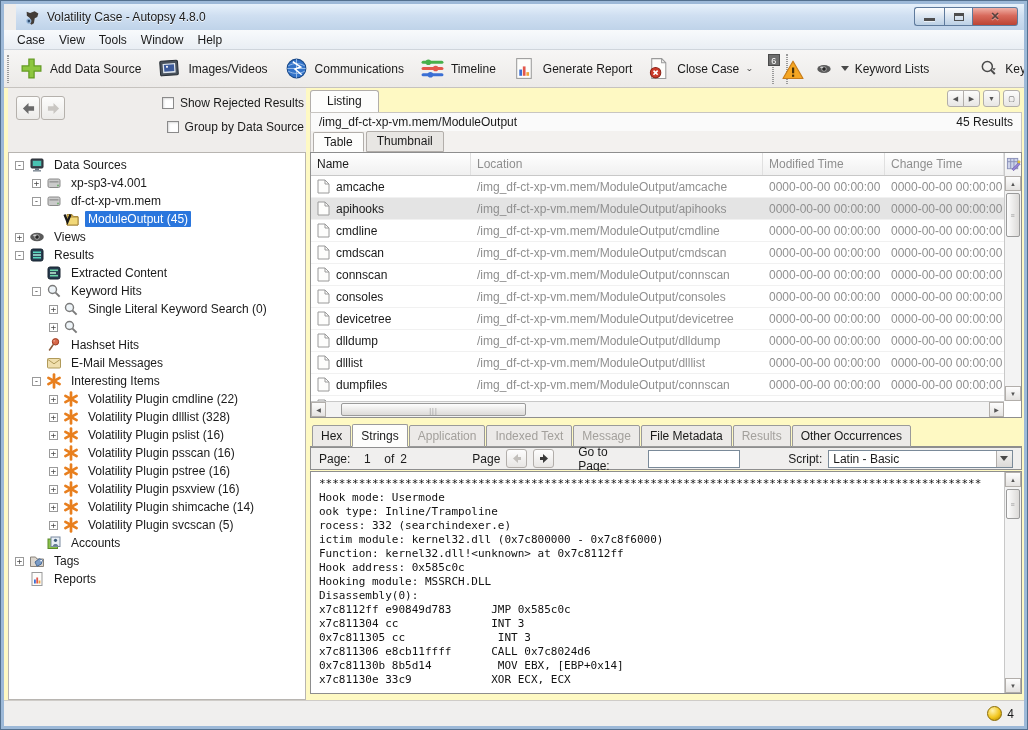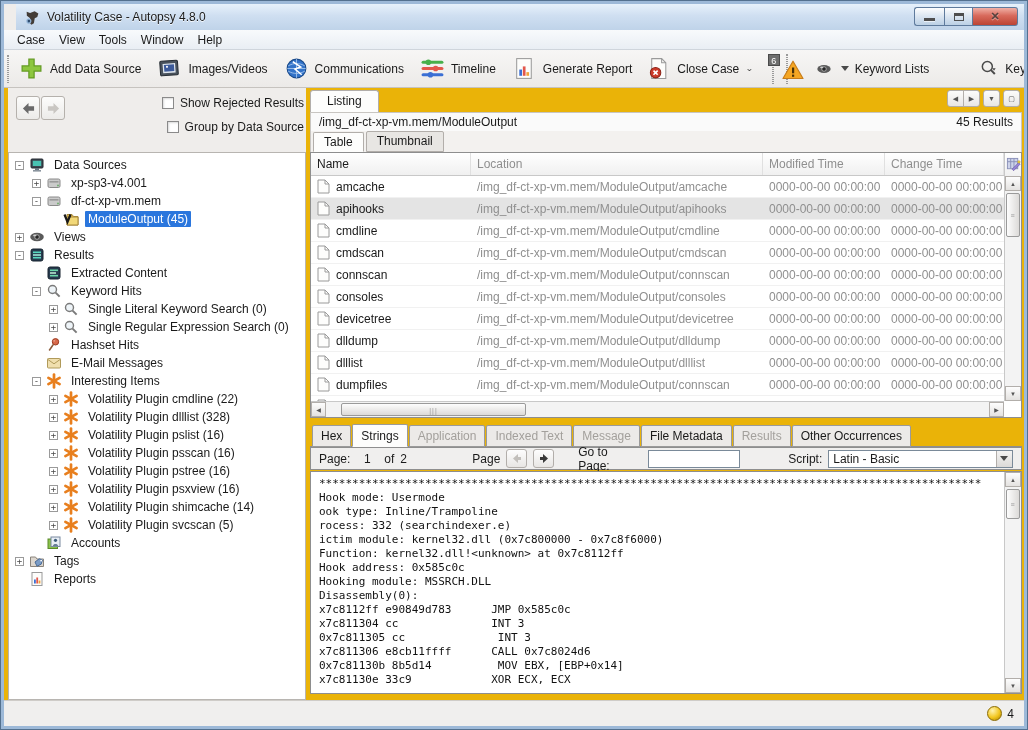--- a/index.html
+++ b/index.html
@@ -30,21 +30,21 @@
   .tbtn svg { width:25px; height:25px; }
   .dotsep { align-self:center; height:30px; width:5px; border-left:1px dotted #9a9a9a; border-right:1px dotted #9a9a9a; margin:0 6px; }
   .sep { width:1px; height:28px; background:#c3c0bc; margin:0 10px; }
   .warnwrap { position:relative; width:34px; height:30px; }
   .warnwrap svg { width:26px; height:24px; position:absolute; left:0; top:4px; }
   .warnbadge { position:absolute; right:0; top:0; min-width:12px; height:12px; background:#6e6e6e; color:#fff; font-size:9px; line-height:12px; text-align:center; border:1px solid #4a4a4a; }
   .ddarrow { width:0; height:0; border-left:4px solid transparent; border-right:4px solid transparent; border-top:5px solid #4a4a4a; }
   .chevdbl { display:inline-block; color:#4a4a4a; font-size:10px; letter-spacing:-1px; transform:scaleY(.8); }
 
   
-  .main { position:absolute; left:0; top:84px; right:0; bottom:26px; background:#eab308; }
+  .main { position:absolute; left:0; top:84px; right:0; bottom:26px; background:#fef9c3; }
   .leftpanel { position:absolute; left:4px; top:0; width:298px; bottom:0; background:#efedeb; }
   .lefttop { position:relative; height:64px; }
   .navbtn { position:absolute; top:8px; width:24px; height:24px; border:1px solid #b5b1ac; border-radius:3px; background:linear-gradient(#fcfcfb,#ecebe9); display:flex; align-items:center; justify-content:center; cursor:pointer; }
   .navbtn.back { left:8px; }
   .navbtn.fwd { left:33px; }
   .navbtn svg { width:15px; height:13px; }
   .cbrow { position:absolute; right:2px; display:flex; align-items:center; gap:6px; }
   .cbox { width:12px; height:12px; background:#fff; border:1px solid #8a8a8a; box-shadow:inset 1px 1px 2px rgba(0,0,0,.15); cursor:pointer; }
   .treewrap { position:absolute; left:0; right:0; top:64px; bottom:0; background:#fff; border:1px solid #b8b5b1; overflow:hidden; }
   .tree-row { display:flex; align-items:center; height:18px; cursor:default; white-space:nowrap; }
@@ -341,21 +341,20 @@
                   <line x1="9.6" y1="9.6" x2="13.6" y2="13.6" stroke="#7a7a7a" stroke-width="2"></line>
                 </svg></span>
               <span class="tree-label">Single Literal Keyword Search (0)</span>
             </div>
             <div class="tree-row" style="padding-left: 40px;">
               <span class="expander" style="margin-right: 5px;">+</span>
               <span class="tree-icon"><svg viewBox="0 0 16 16">
                   <circle cx="6.5" cy="6.5" r="4" fill="#eef4f8" stroke="#7a7a7a" stroke-width="1.4"></circle>
                   <line x1="9.6" y1="9.6" x2="13.6" y2="13.6" stroke="#7a7a7a" stroke-width="2"></line>
                 </svg></span>
-              <span class="tree-label">Single Regular Expression Search (0)</span>
             </div>
             <div class="tree-row" style="padding-left: 23px;">
               <span class="exp-sp"></span>
               <span class="tree-icon"><svg viewBox="0 0 16 16">
                   <circle cx="9.5" cy="4.8" r="3.2" fill="#d8694a" stroke="#9c3c22"></circle>
                   <path d="M7.4 7.4L3.2 13.5" stroke="#8a5a3a" stroke-width="1.6"></path>
                   <ellipse cx="8.2" cy="3.8" rx="1" ry=".6" fill="#f0b8a8"></ellipse>
                 </svg></span>
               <span class="tree-label">Hashset Hits</span>
             </div>

